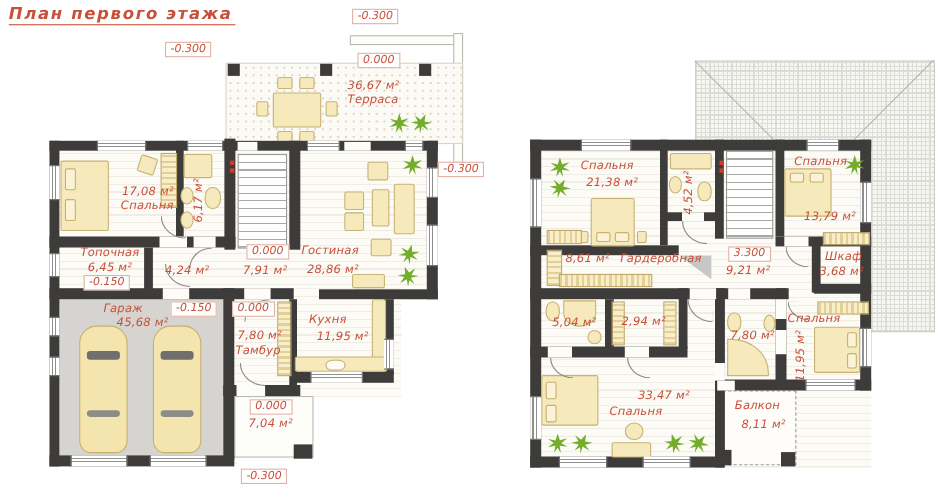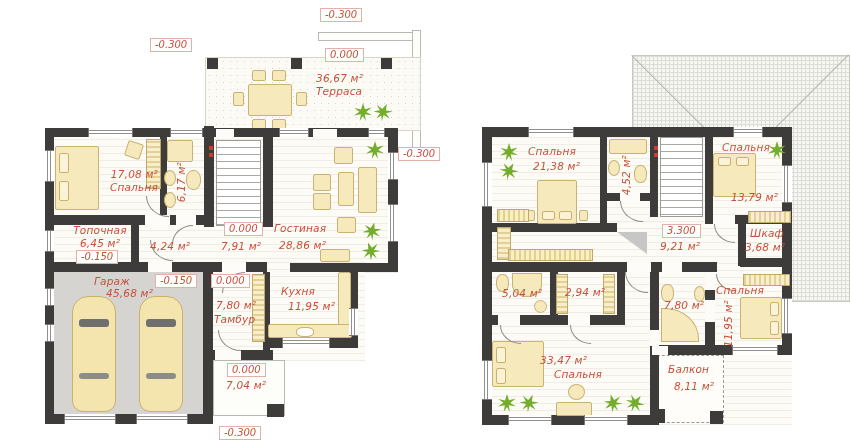--- a/index.html
+++ b/index.html
@@ -37,20 +37,21 @@
   .rl{position:absolute;color:#c8503a;font-size:10.5px;font-style:italic;line-height:13px;white-space:nowrap;letter-spacing:.2px;z-index:6;text-align:center;}
   .vl{position:absolute;color:#c8503a;font-size:10.5px;font-style:italic;white-space:nowrap;letter-spacing:.2px;z-index:6;writing-mode:vertical-rl;transform:rotate(180deg);}
   .z1{z-index:1}.z2{z-index:2}.z3{z-index:3}.z4{z-index:4}
 </style>
 </head>
 <body>
 
 <div class="canvas">
 
   <div class="layer">
+    <div class="title" style="left:8px;top:3px;">План первого этажа</div>
 
     <div class="ledge" style="left:318px;top:32px;width:95px;height:9px;"></div>
     <div class="ledge" style="left:412px;top:30px;width:9px;height:118px;"></div>
     <div class="terr" style="left:205px;top:57px;width:216px;height:74px;"></div>
     <div class="post" style="left:207px;top:58px;width:11px;height:11px;"></div>
     <div class="post" style="left:291px;top:58px;width:11px;height:11px;"></div>
     <div class="post" style="left:381px;top:58px;width:11px;height:11px;"></div>
 
     <div class="furn" style="left:248px;top:84px;width:44px;height:32px;"></div>
     <div class="furn" style="left:252px;top:70px;width:14px;height:11px;"></div>
@@ -309,28 +310,32 @@
     <div class="arc z4" style="left:625px;top:272px;width:22px;height:20px;"></div>
     <div class="arc z4" style="left:500px;top:325px;width:20px;height:18px;"></div>
     <div class="arc z4" style="left:570px;top:325px;width:20px;height:18px;"></div>
     <div class="arc z4" style="left:716px;top:274px;width:18px;height:16px;"></div>
 
     <div class="rl" style="left:528px;top:145px;">Спальня</div>
     <div class="rl" style="left:533px;top:160px;">21,38 м²</div>
     <div class="vl" style="left:620px;top:155px;">4,52 м²</div>
     <div class="rl" style="left:722px;top:141px;">Спальня</div>
     <div class="rl" style="left:731px;top:191px;font-style:italic;">13,79 м²</div>
+    <div class="rl" style="left:514px;top:229px;">
+      <span>8,61 м²</span>
+      <span style="padding-left:6px;">Гардеробная</span>
+    </div>
     <div class="elev" style="left:662px;top:224px;">3.300</div>
     <div class="rl" style="left:660px;top:240px;">9,21 м²</div>
     <div class="rl" style="left:750px;top:227px;">Шкаф</div>
     <div class="rl" style="left:745px;top:241px;">3,68 м²</div>
     <div class="rl" style="left:502px;top:287px;">5,04 м²</div>
     <div class="rl" style="left:565px;top:286px;">2,94 м²</div>
     <div class="rl" style="left:664px;top:299px;">7,80 м²</div>
     <div class="rl" style="left:716px;top:284px;">Спальня</div>
     <div class="vl" style="left:722px;top:300px;">11,95 м²</div>
-    <div class="rl" style="left:540px;top:354px;">33,47 м²</div>
+    <div class="rl" style="left:580px;top:354px;">33,47 м²</div>
     <div class="rl" style="left:554px;top:368px;">Спальня</div>
     <div class="rl" style="left:668px;top:363px;">Балкон</div>
     <div class="rl" style="left:674px;top:380px;">8,11 м²</div>
   </div>
 
 </div>
 
 </body></html>

